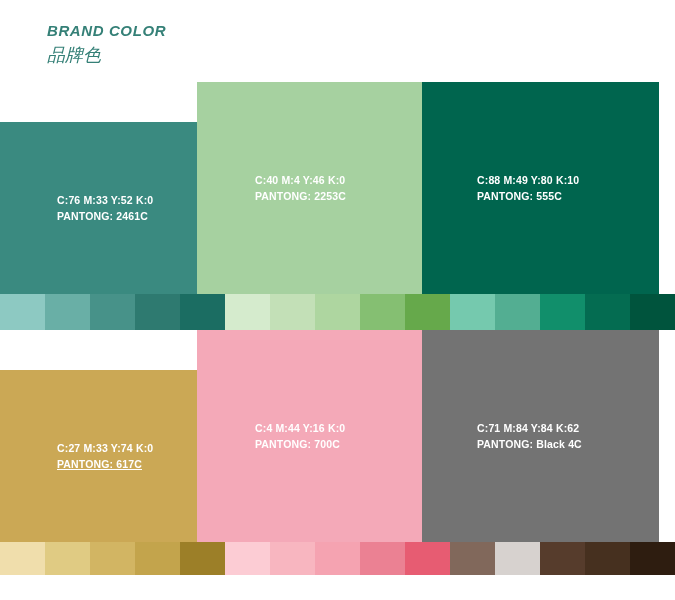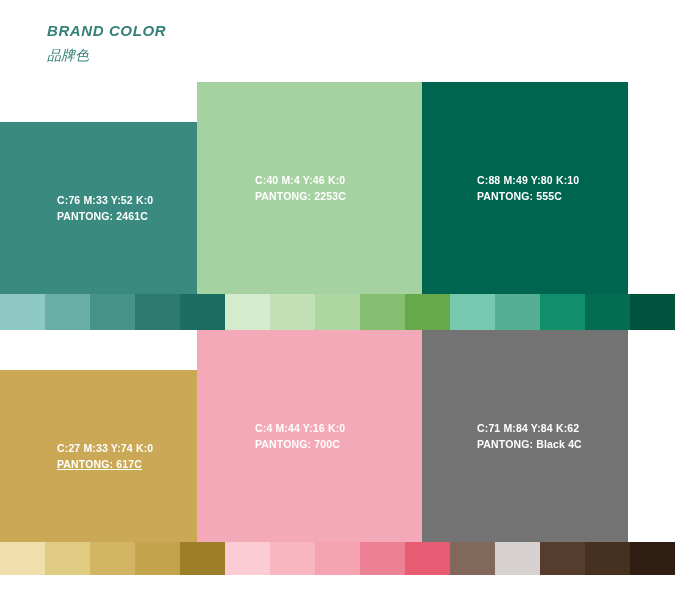--- a/index.html
+++ b/index.html
@@ -37,21 +37,21 @@
     font-size: 15px;
     font-weight: bold;
     font-style: italic;
     letter-spacing: 0.6px;
     color: #358077;
     line-height: 25px;
     margin: 0;
     white-space: nowrap;
   }
   .header-subtitle {
-    font-size: 14px;
+    font-size: 18px;
     font-style: italic;
     color: #358077;
     line-height: 20px;
     margin: 2px 0 0 0;
     white-space: nowrap;
   }
 
   
   .palette {
     position: absolute;
@@ -73,21 +73,21 @@
     height: 212px;
   }
 
   .swatch {
     position: relative;
     box-sizing: border-box;
     padding: 0;
   }
   .swatch.col-a { width: 197px; margin-top: 40px; }
   .swatch.col-b { width: 225px; }
-  .swatch.col-c { width: 206px; }
+  .swatch.col-c { width: 237px; }
 
   .swatch-caption {
     position: absolute;
     left: 57px;
     top: 50%;
     transform: translateY(-50%);
     line-height: 16px;
     white-space: nowrap;
     pointer-events: none;
   }

